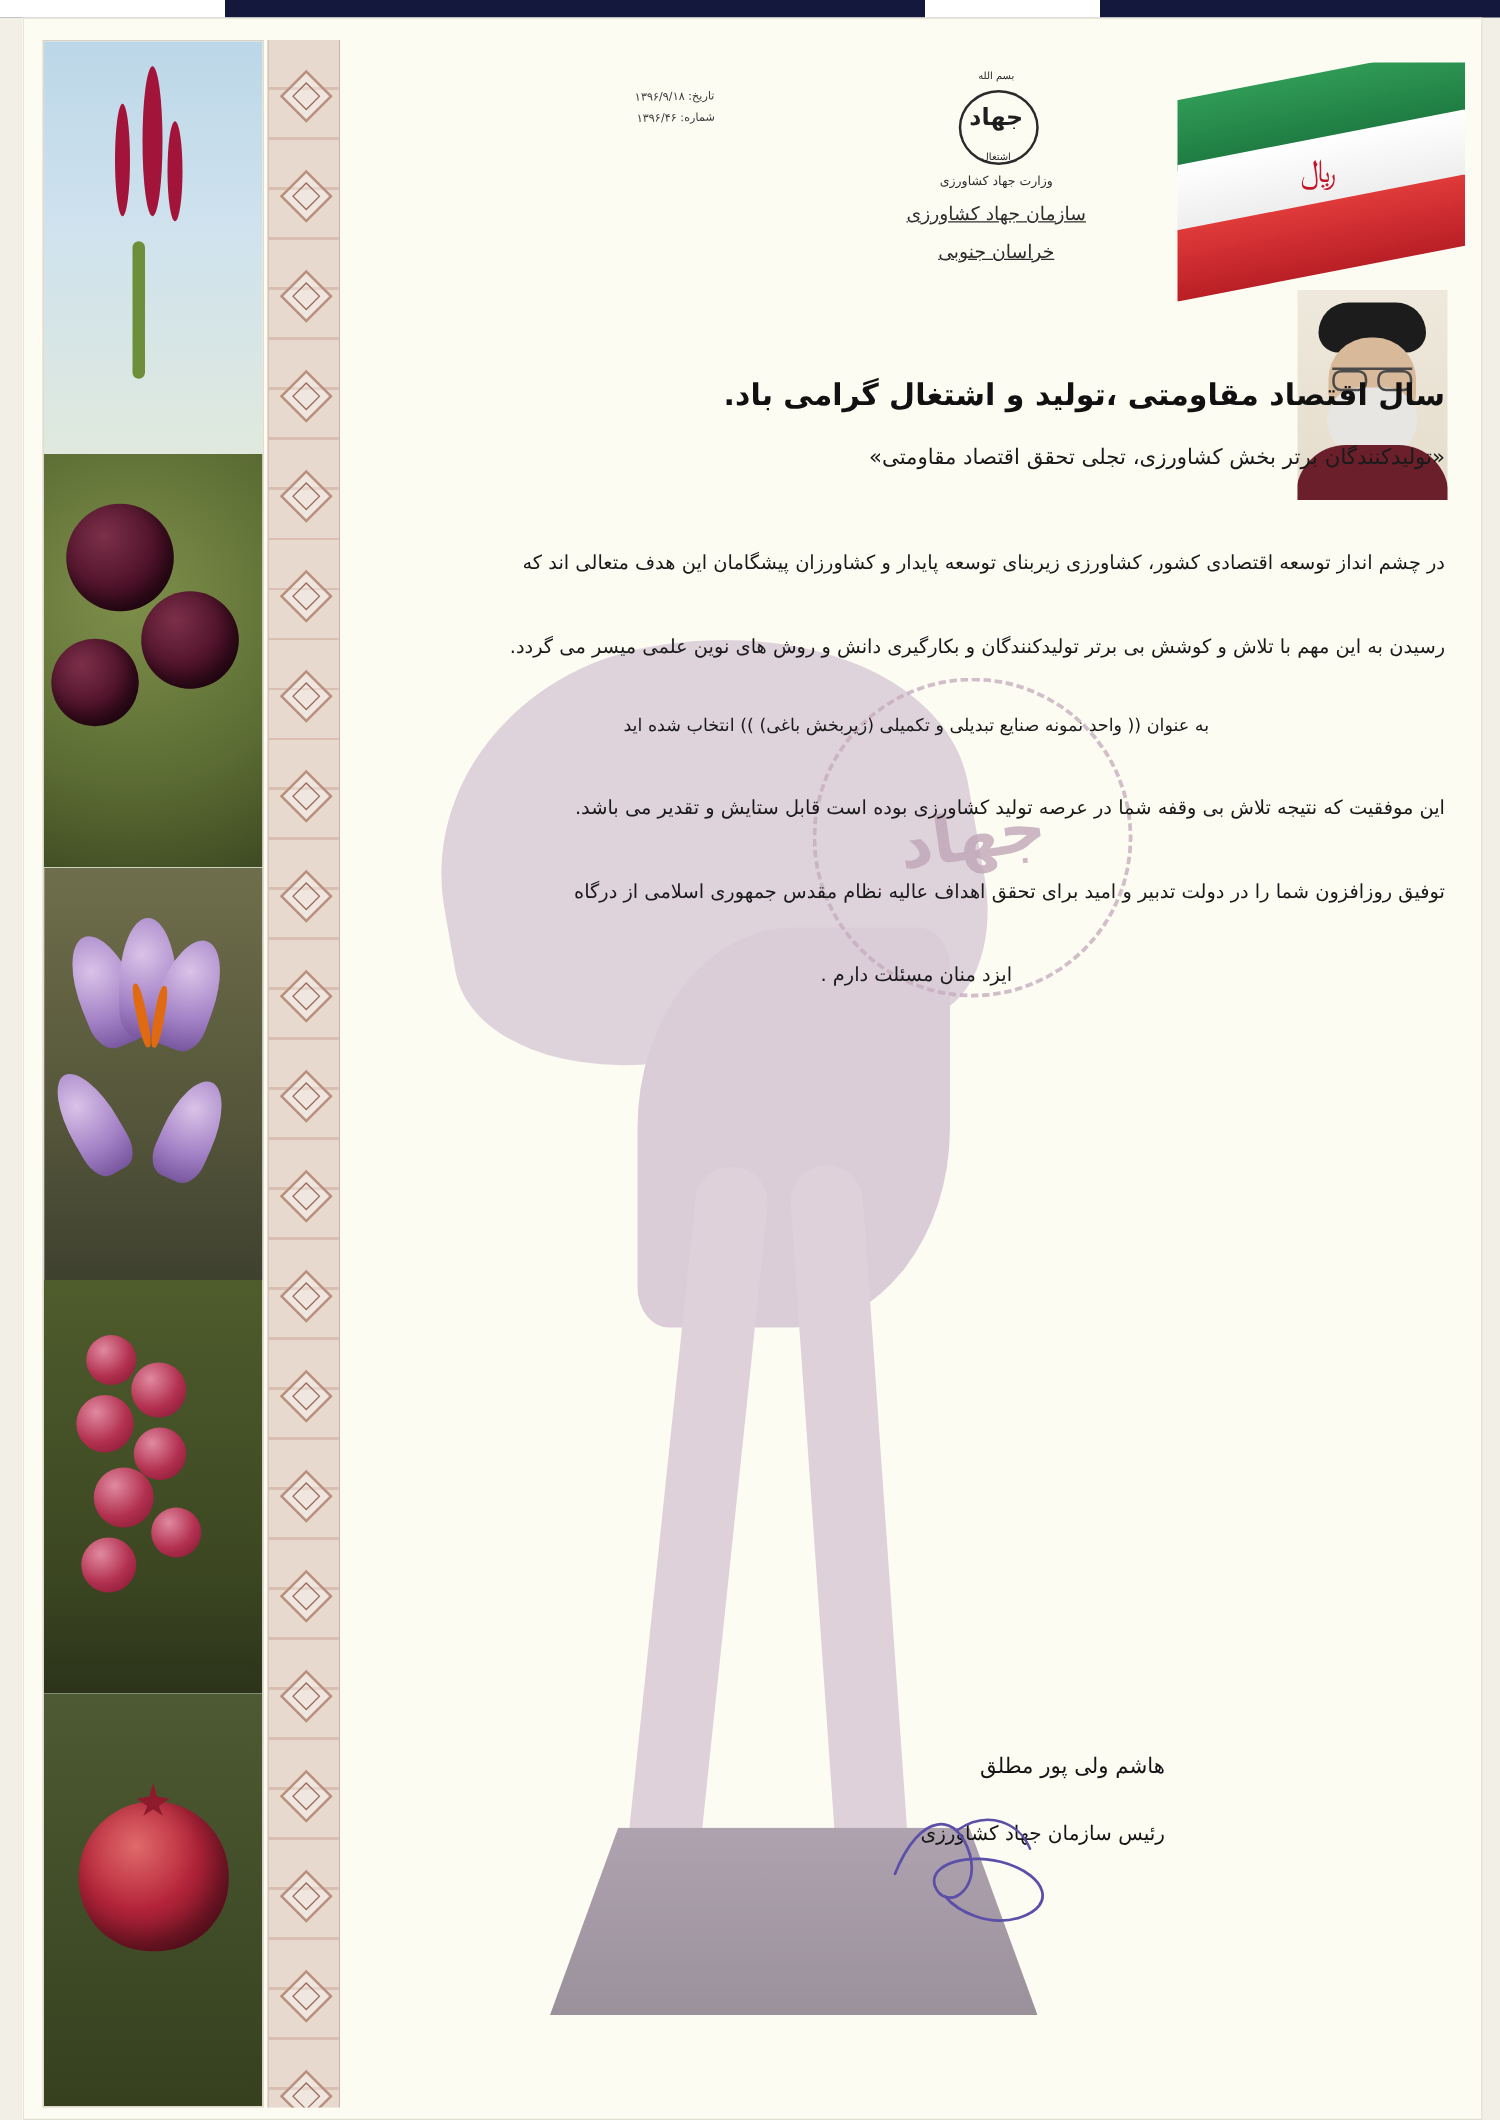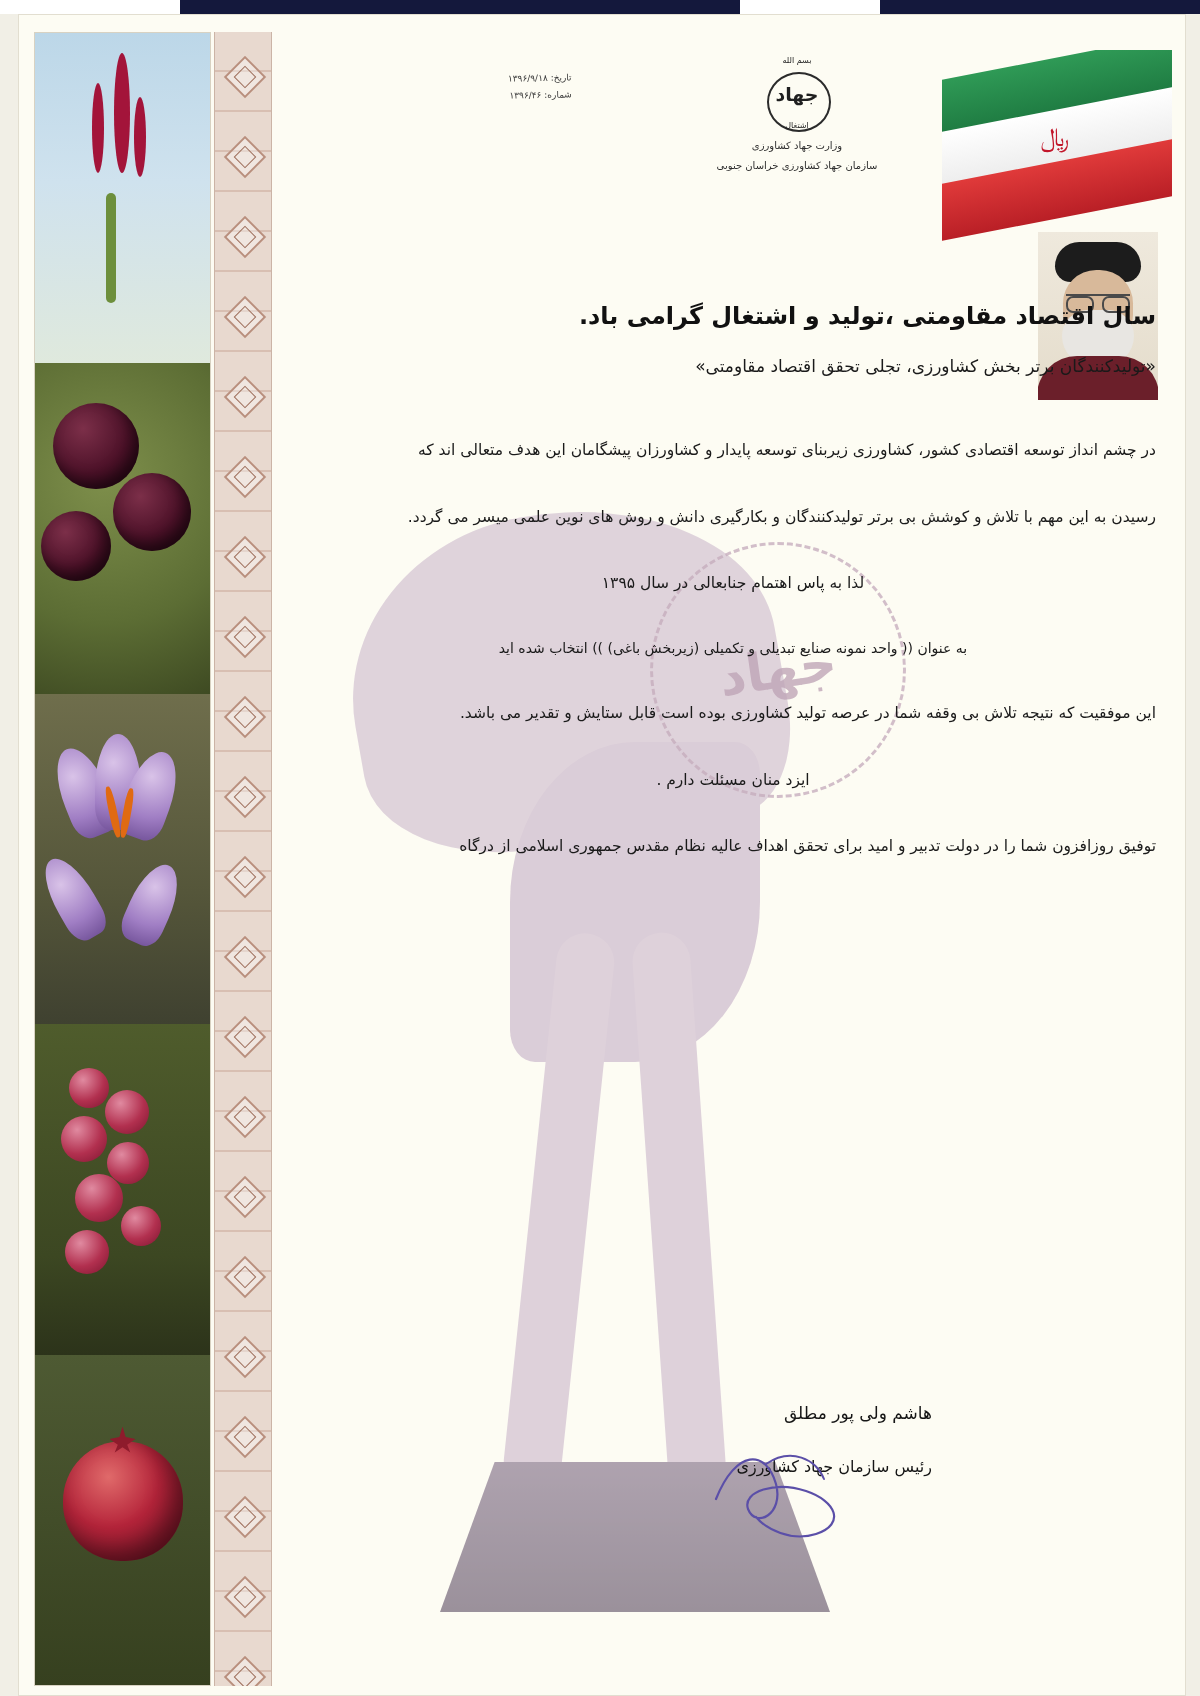--- a/index.html
+++ b/index.html
@@ -223,21 +223,21 @@
     bottom: 0; left: 0; right: 0;
     text-align: center;
     font-size: 8px;
     color: #1f1f1f;
   }
   .org-line {
     font-size: 10px;
     color: #2e2e2e;
     line-height: 2;
   }
-  .org-line.small { font-size: 10px; }
+  .org-line.small { font-size: 15px; text-decoration: underline; }
 
   
   .flag {
     position: absolute;
     top: 18px;
     right: 0;
     width: 230px;
     height: 210px;
     overflow: hidden;
   }
@@ -566,25 +566,24 @@
         <div class="robe"></div>
       </div>
 
       <div class="body">
         <div class="slogan">سال اقتصاد مقاومتی ،تولید و اشتغال گرامی باد.</div>
         <div class="subtitle">«تولیدکنندگان برتر بخش کشاورزی، تجلی تحقق اقتصاد مقاومتی»</div>
 
 
         <div class="para">در چشم انداز توسعه اقتصادی کشور، کشاورزی زیربنای توسعه پایدار و کشاورزان پیشگامان این هدف متعالی اند که</div>
         <div class="para">رسیدن به این مهم با تلاش و کوشش بی برتر تولیدکنندگان و بکارگیری دانش و روش های نوین علمی میسر می گردد.</div>
-        <div class="para center">لذا به پاس اهتمام جنابعالی در سال ۱۳۹۵</div>
         <div class="para award">به عنوان (( واحد نمونه صنایع تبدیلی و تکمیلی (زیربخش باغی) )) انتخاب شده اید</div>
         <div class="para">این موفقیت که نتیجه تلاش بی وقفه شما در عرصه تولید کشاورزی بوده است قابل ستایش و تقدیر می باشد.</div>
+        <div class="para">توفیق روزافزون شما را در دولت تدبیر و امید برای تحقق اهداف عالیه نظام مقدس جمهوری اسلامی از درگاه</div>
         <div class="para center">ایزد منان مسئلت دارم .</div>
-        <div class="para">توفیق روزافزون شما را در دولت تدبیر و امید برای تحقق اهداف عالیه نظام مقدس جمهوری اسلامی از درگاه</div>
       </div>
 
       <div class="sign">
         <div class="name">هاشم ولی پور مطلق</div>
         <div class="title">رئیس سازمان جهاد کشاورزی</div>
         <svg class="mark" viewBox="0 0 200 120">
           <path d="M20 70 C40 20, 70 20, 80 55 C88 85, 60 100, 52 80 C46 62, 80 52, 110 62 C140 72, 150 95, 120 105 C95 113, 70 100, 60 88" fill="none" stroke="#5b4fa8" stroke-width="2.2" stroke-linecap="round"></path>
           <path d="M70 35 C95 18, 120 30, 128 50" fill="none" stroke="#5b4fa8" stroke-width="2" stroke-linecap="round"></path>
         </svg>
       </div>

